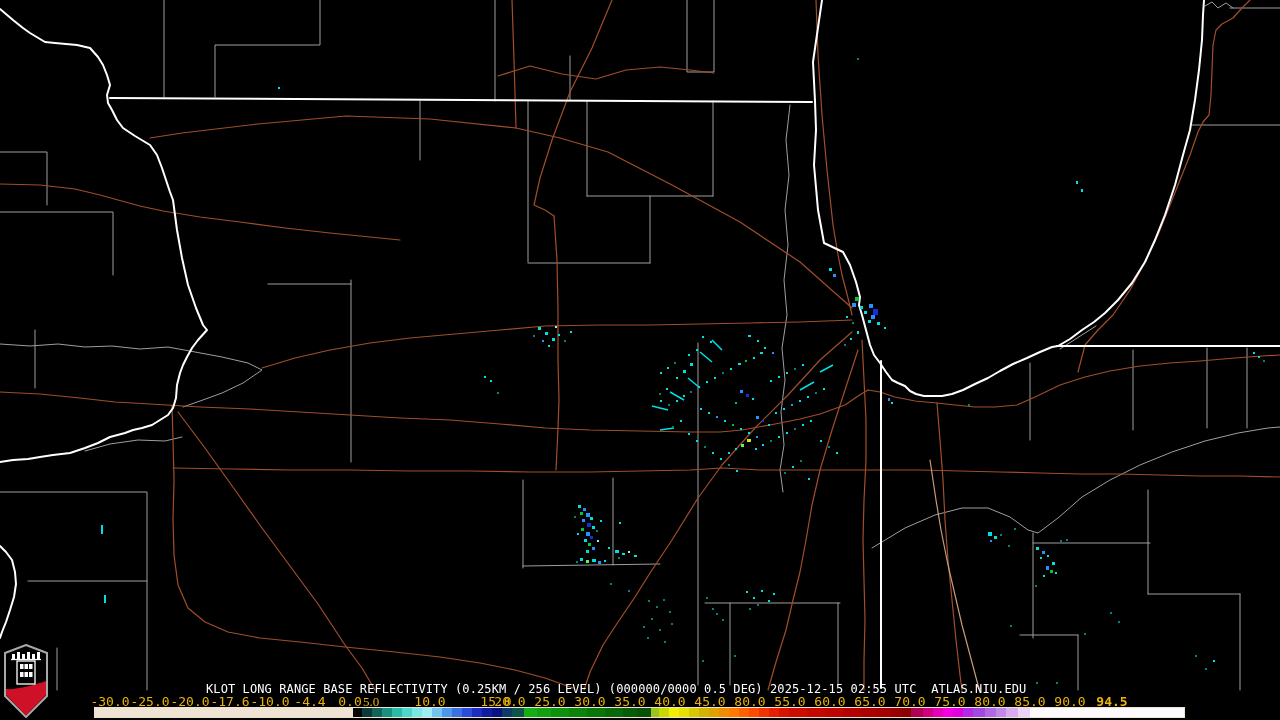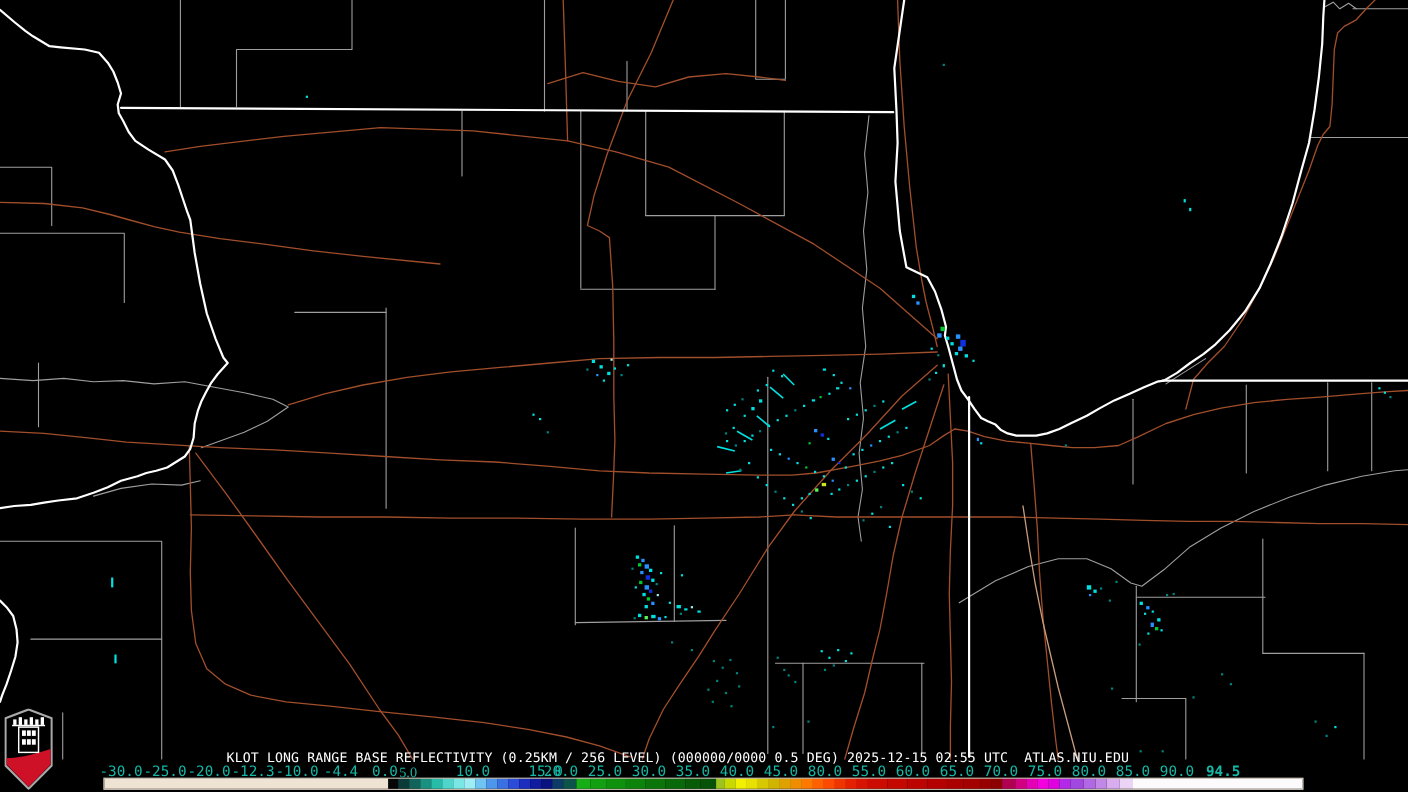--- a/index.html
+++ b/index.html
@@ -3,21 +3,21 @@
 <meta charset="utf-8">
 <style>
   html,body{margin:0;padding:0;background:#000;}
   #screen{position:relative;width:1280px;height:720px;background:#000;overflow:hidden;
           font-family:"DejaVu Sans Mono","Liberation Mono",monospace;}
   #map-svg{position:absolute;left:0;top:0;}
   #legend{position:absolute;left:0;top:680px;width:1280px;height:40px;}
   #legend-title{position:absolute;left:206px;top:3px;color:#fff;font-size:12px;line-height:12px;
                 white-space:pre;letter-spacing:0.1px;}
   #scale-labels{position:absolute;left:0;top:15px;width:1280px;height:13px;}
-  .scale-lbl{position:absolute;top:0;transform:translateX(-50%);color:#14b8a6;font-size:13px;
+  .scale-lbl{position:absolute;top:0;transform:translateX(-50%);color:#eab308;font-size:13px;
              line-height:13px;white-space:pre;}
   #colorbar{position:absolute;left:94px;top:27px;width:1089px;height:9px;
             border:1px solid #EFE3D3;display:flex;}
   .cb-seg{height:100%;}
   #niu-logo{position:absolute;left:4px;top:644px;width:44px;height:74px;}
   .niu-text{font-family:"Liberation Sans",sans-serif;font-weight:bold;font-size:13px;
             letter-spacing:1px;fill:#fff;}
 </style>
 </head>
 <body>
@@ -326,21 +326,21 @@
         <rect x="1213" y="660" width="2" height="2" fill="#00E0E0"></rect>
       </g>
   </svg>
 
   <div id="legend">
     <div id="legend-title">KLOT LONG RANGE BASE REFLECTIVITY (0.25KM / 256 LEVEL) (000000/0000 0.5 DEG) 2025-12-15 02:55 UTC  ATLAS.NIU.EDU</div>
     <div id="scale-labels">
         <div class="scale-lbl" style="left: 110px;">-30.0</div>
         <div class="scale-lbl" style="left: 150px;">-25.0</div>
         <div class="scale-lbl" style="left: 190px;">-20.0</div>
-        <div class="scale-lbl" style="left: 230px;">-12.3</div>
+        <div class="scale-lbl" style="left: 230px;">-17.6</div>
         <div class="scale-lbl" style="left: 270px;">-10.0</div>
         <div class="scale-lbl" style="left: 310px;">-4.4</div>
         <div class="scale-lbl" style="left: 350px;">0.0</div>
         <div class="scale-lbl" style="left: 371px; font-family: Liberation Serif, serif;">5.0</div>
         <div class="scale-lbl" style="left: 430px;">10.0</div>
         <div class="scale-lbl" style="left: 496px;">15.0</div>
         <div class="scale-lbl" style="left: 510px;">20.0</div>
         <div class="scale-lbl" style="left: 550px;">25.0</div>
         <div class="scale-lbl" style="left: 590px;">30.0</div>
         <div class="scale-lbl" style="left: 630px;">35.0</div>

